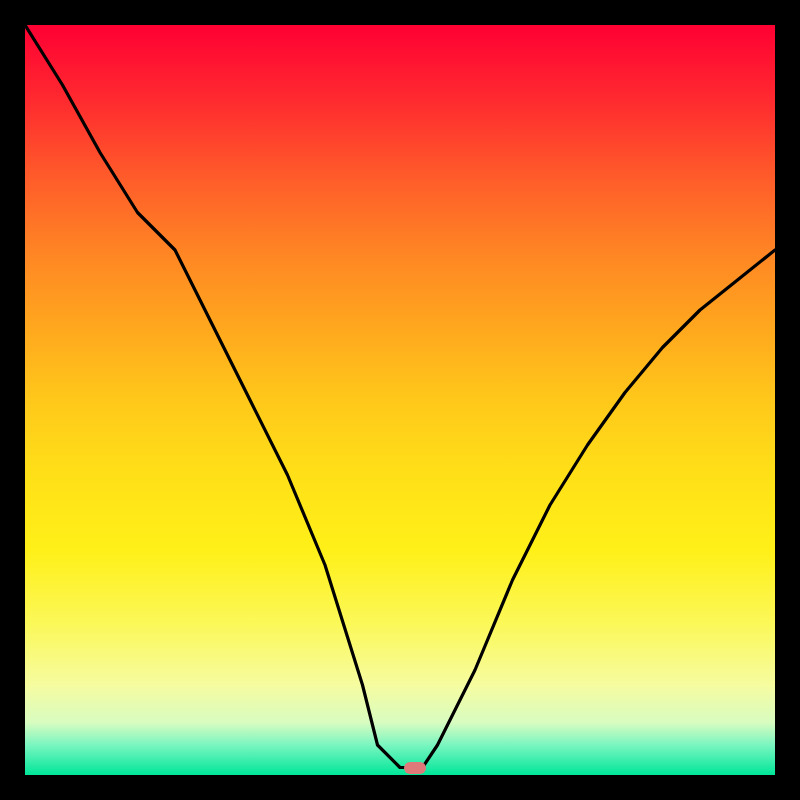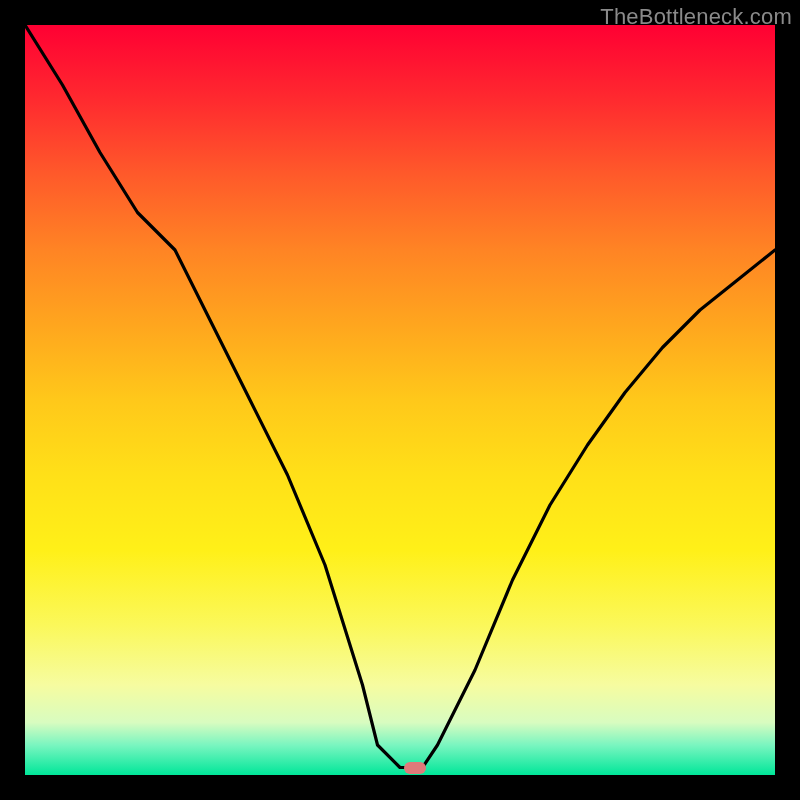--- a/index.html
+++ b/index.html
@@ -64,14 +64,13 @@
 <body>
 
 <div class="frame">
   <div class="plot">
     <div class="gradient-bg"></div>
     <svg class="curve" viewBox="0 0 750 750" preserveAspectRatio="none">
       <path id="curve-path" fill="none" stroke="#000" stroke-width="3.2" stroke-linejoin="round" stroke-linecap="round" d="M0.00 0.00 L37.50 60.00 L75.00 127.50 L112.50 187.50 L150.00 225.00 L187.50 300.00 L225.00 375.00 L262.50 450.00 L300.00 540.00 L337.50 660.00 L352.50 720.00 L375.00 742.50 L397.50 742.50 L412.50 720.00 L450.00 645.00 L487.50 555.00 L525.00 480.00 L562.50 420.00 L600.00 367.50 L637.50 322.50 L675.00 285.00 L712.50 255.00 L750.00 225.00"></path>
     </svg>
     <div id="marker" class="marker" style="left: 390px; top: 742.5px;"></div>
   </div>
-  <div class="watermark">TheBottleneck.com</div>
 </div>
 
 </body></html>

